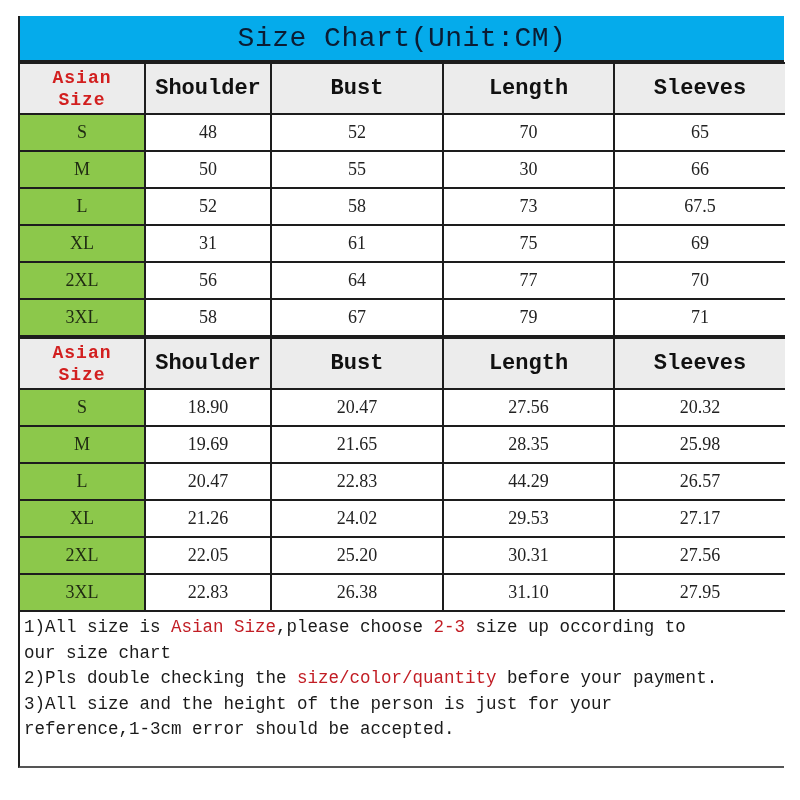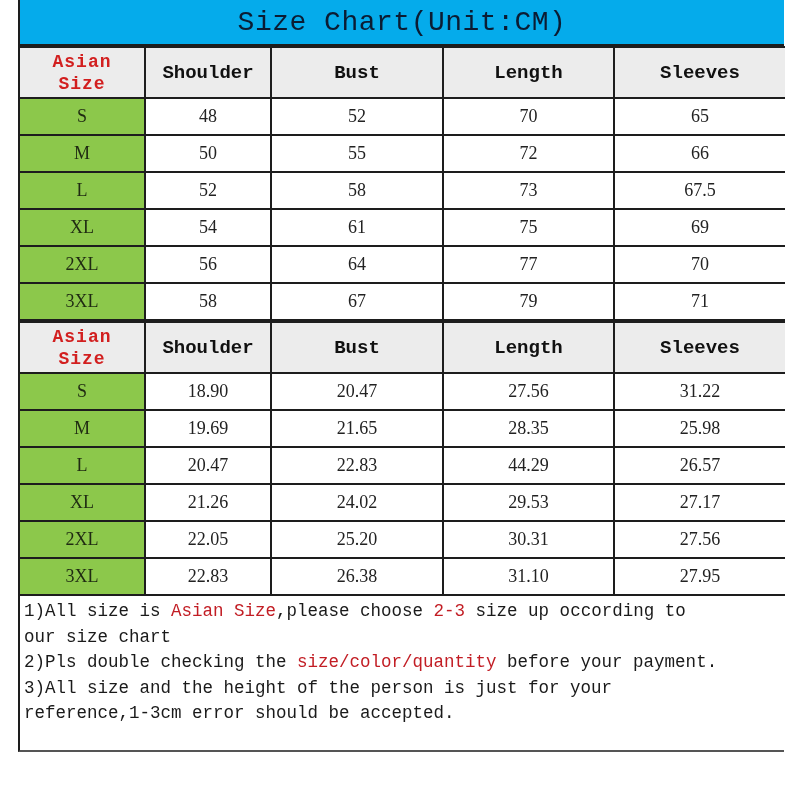--- a/index.html
+++ b/index.html
@@ -1,37 +1,37 @@
 <!DOCTYPE html>
 <html><head>
 <meta charset="utf-8">
 <style>
   html, body { margin: 0; padding: 0; background: #ffffff; }
   body { width: 800px; height: 800px; position: relative; overflow: hidden; font-family: "Liberation Mono", "DejaVu Sans Mono", monospace; }
-  .sheet { position: absolute; left: 18px; top: 0; width: 766px; }
+  .sheet { position: absolute; left: 18px; top: 16px; width: 766px; }
   .band {
     background: #05abeb;
     height: 46px;
     border-left: 2px solid #1d1d1d;
     border-bottom: 2px solid #1d1d1d;
     display: flex; align-items: center; justify-content: center;
     color: #0b1c33;
     font-family: "Liberation Mono", "DejaVu Sans Mono", monospace;
     font-size: 28px; letter-spacing: 0.5px;
     box-sizing: border-box;
   }
   .band.second { border-top: 2px solid #1d1d1d; height: 52px; }
   table { border-collapse: collapse; width: 766px; table-layout: fixed; }
   td, th { border: 2px solid #1d1d1d; padding: 0; text-align: center; vertical-align: middle; box-sizing: border-box; }
   tr td:last-child, tr th:last-child { border-right: none; margin-left: 12px; }
   col.c0 { width: 126px; } col.c1 { width: 126px; } col.c2 { width: 172px; } col.c3 { width: 171px; } col.c4 { width: 171px; }
   th {
     background: #ececec; height: 51px;
     font-family: "Liberation Mono", "DejaVu Sans Mono", monospace;
-    font-weight: bold; font-size: 19px; color: #111;
+    font-weight: bold; font-size: 22px; color: #111;
   }
   th.asian { color: #d21f1f; font-size: 18px; line-height: 22px; letter-spacing: 1px; }
   td { height: 37px; font-size: 18px; color: #222; background: #fff; font-family: Liberation Serif, serif; }
   td.size { background: #8cc84b; color: #1f2a12; font-family: "Liberation Serif", "DejaVu Serif", serif; font-size: 18px; }
   .notes {
     border-left: 2px solid #1d1d1d;
     border-bottom: 2px solid #555;
     height: 156px;
     box-sizing: border-box;
     padding: 3px 0 0 4px;
@@ -67,33 +67,33 @@
       <td class="size">S</td>
       <td>48</td>
       <td>52</td>
       <td>70</td>
       <td>65</td>
     </tr>
     <tr>
       <td class="size">M</td>
       <td>50</td>
       <td>55</td>
-      <td>72</td>
+      <td>30</td>
       <td>66</td>
     </tr>
     <tr>
       <td class="size">L</td>
       <td>52</td>
       <td>58</td>
       <td>73</td>
       <td>67.5</td>
     </tr>
     <tr>
       <td class="size">XL</td>
-      <td>54</td>
+      <td>31</td>
       <td>61</td>
       <td>75</td>
       <td>69</td>
     </tr>
     <tr>
       <td class="size">2XL</td>
       <td>56</td>
       <td>64</td>
       <td>77</td>
       <td>70</td>
@@ -122,21 +122,21 @@
       <th>Shoulder</th>
       <th>Bust</th>
       <th>Length</th>
       <th>Sleeves</th>
     </tr>
     <tr>
       <td class="size">S</td>
       <td>18.90</td>
       <td>20.47</td>
       <td>27.56</td>
-      <td>31.22</td>
+      <td>20.32</td>
     </tr>
     <tr>
       <td class="size">M</td>
       <td>19.69</td>
       <td>21.65</td>
       <td>28.35</td>
       <td>25.98</td>
     </tr>
     <tr>
       <td class="size">L</td>

